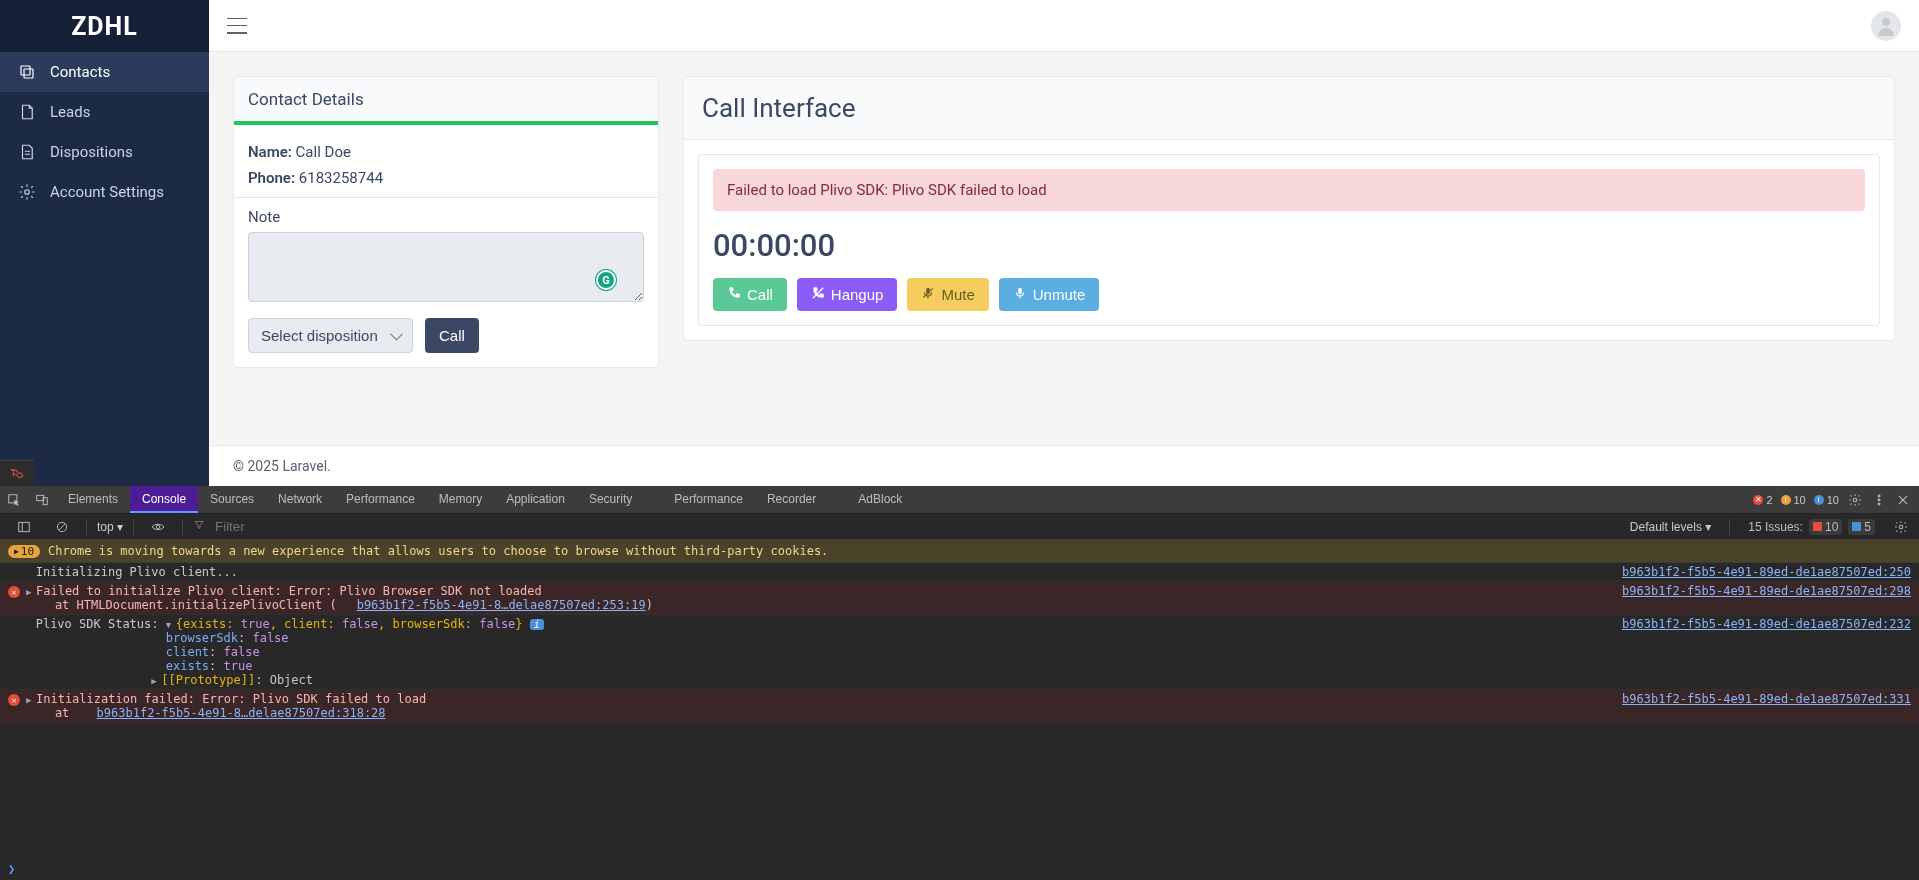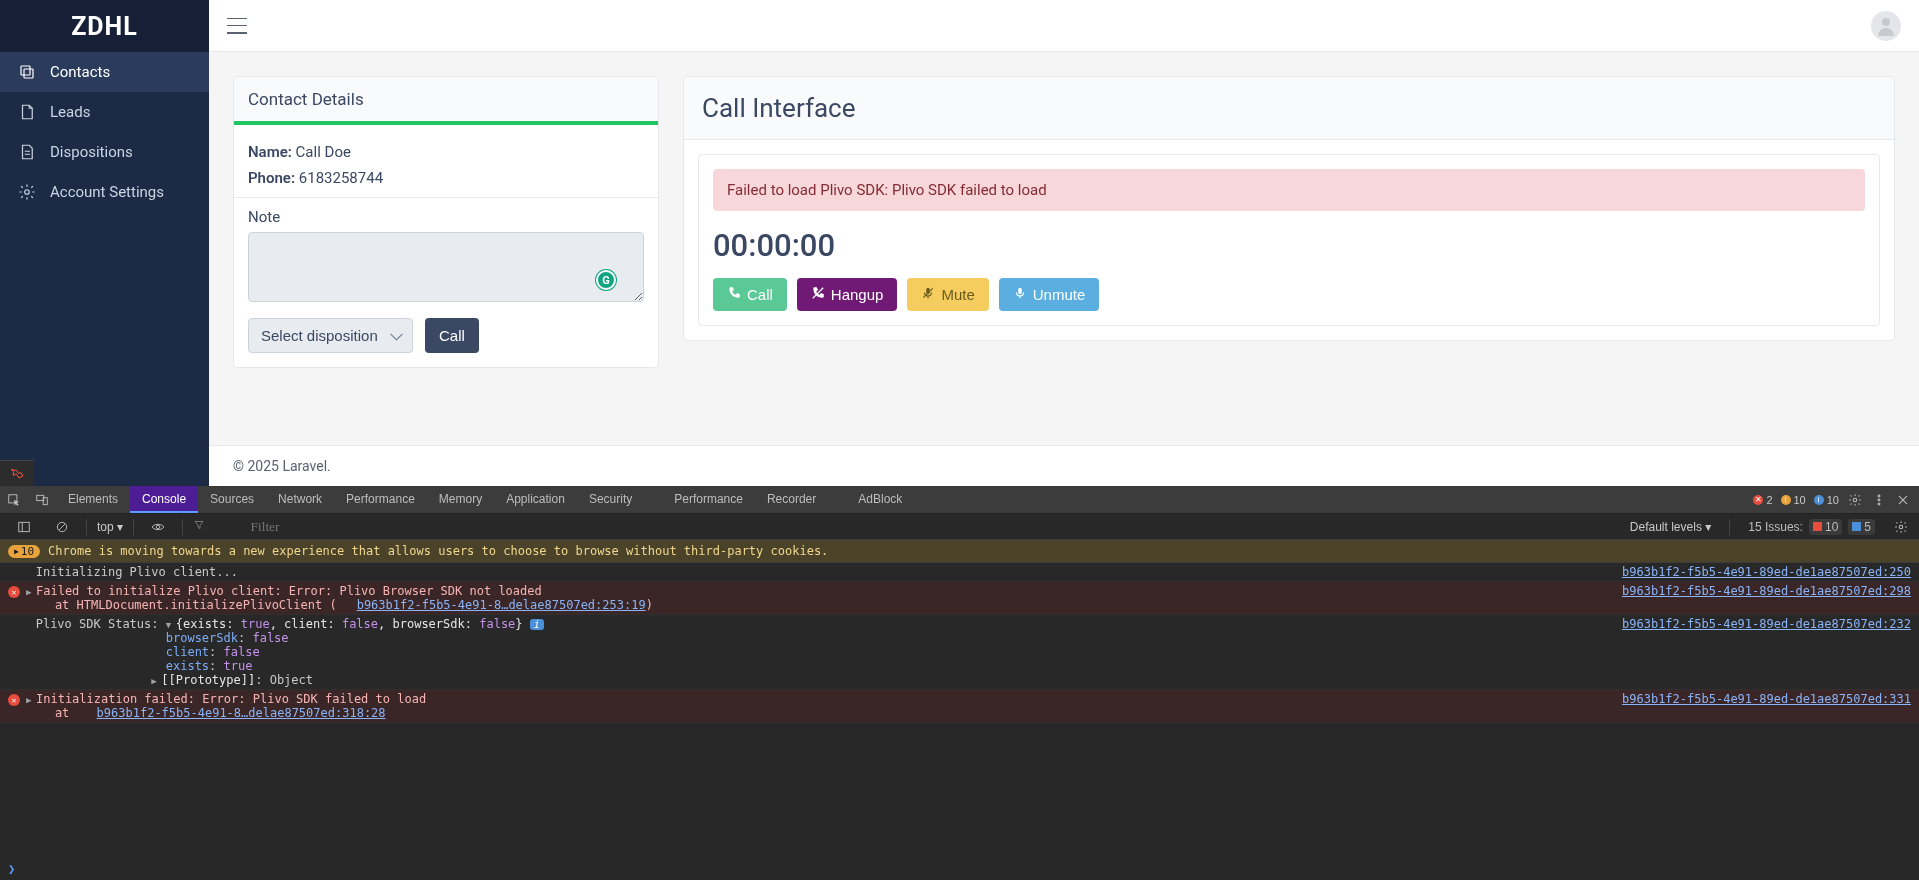--- a/index.html
+++ b/index.html
@@ -36,21 +36,21 @@
 .note-area { width: 100%; height: 70px; border: 1px solid #cdd3dd; border-radius: 4px; background: #e8ecf1; padding: 6px; resize: both; font-family: inherit; }
 .grammarly { position: absolute; right: 28px; margin-top: -36px; width: 20px; height: 20px; border-radius: 50%; background: #11a683; display: flex; align-items: center; justify-content: center; color: #fff; font-size: 11px; font-weight: 700; border: 2px solid #fff; box-shadow: 0 0 0 1px #11a683; }
 .note-wrap { position: relative; }
 .actions-row { display: flex; gap: 12px; margin-top: 12px; }
 .select { appearance: none; border: 1px solid #cdd3dd; background: #e8ecf1; border-radius: 4px; padding: 8px 34px 8px 12px; font-size: 15px; color: #3b4863; cursor: pointer; position: relative; }
 .select-wrap { position: relative; display: inline-block; }
 .select-wrap::after { content: ""; position: absolute; right: 12px; top: 50%; width: 8px; height: 8px; border-right: 1.5px solid #6b778c; border-bottom: 1.5px solid #6b778c; transform: translateY(-70%) rotate(45deg); pointer-events: none; }
 .btn { display: inline-flex; align-items: center; gap: 6px; border: none; border-radius: 4px; padding: 8px 14px; font-size: 15px; cursor: pointer; color: #fff; }
 .btn-dark { background: #3b4863; }
 .btn-success { background: #5bc995; }
-.btn-danger { background: #701a75; text-align: right; }
+.btn-danger { background: #8b5cf6; text-align: right; }
 .btn-warning { background: #f4cd5e; color: #6b5b1f; }
 .btn-info { background: #5aaee0; }
 .btn svg { width: 14px; height: 14px; }
 
 .call-card { flex: 1; }
 .call-head { padding: 16px 18px; border-bottom: 1px solid #e6e8ec; font-size: 26px; color: #3b4863; background: #f9fafb; border-radius: 4px 4px 0 0; }
 .call-body { padding: 14px; }
 .inner-panel { border: 1px solid #e6e8ec; border-radius: 4px; padding: 14px; }
 .alert { background: #f8d7da; color: #842b35; border-radius: 4px; padding: 12px 14px; margin-bottom: 16px; font-size: 15px; }
 .timer { font-size: 31px; font-weight: 500; color: #3b4863; margin: 6px 0 14px; }
@@ -73,42 +73,42 @@
 .badge { display: inline-flex; align-items: center; gap: 3px; font-size: 11px; }
 .badge .dot { width: 10px; height: 10px; border-radius: 50%; display: inline-flex; align-items: center; justify-content: center; font-size: 8px; color: #fff; }
 .badge.err .dot { background: #e74c3c; }
 .badge.warn .dot { background: #e6a23c; }
 .badge.info .dot { background: #4a90d9; }
 .dt-gear, .dt-more, .dt-close { width: 16px; height: 16px; cursor: pointer; display: flex; align-items: center; justify-content: center; }
 
 .dt-toolbar { height: 26px; background: #282828; display: flex; align-items: center; gap: 10px; padding: 0 10px; border-bottom: 1px solid #3c3c3c; font-family: -apple-system, "Segoe UI", sans-serif; font-size: 12px; }
 .dt-toolbar .sep { width: 1px; height: 16px; background: #444; }
 .dt-filter-icon svg { width: 12px; height: 12px; stroke: #bdbdbd; fill: none; }
-.dt-filter-input { background: transparent; border: none; color: #bdbdbd; outline: none; width: 100px; font-family: Liberation Serif, serif; text-align: center; }
+.dt-filter-input { background: transparent; border: none; color: #bdbdbd; outline: none; width: 100px; font-family: Liberation Sans, sans-serif; }
 .dt-toolbar-right { margin-left: auto; display: flex; align-items: center; gap: 18px; }
 .issues { color: #bdbdbd; display: flex; align-items: center; gap: 6px; }
 .issue-pill { display: inline-flex; align-items: center; gap: 3px; background: #3a3a3a; padding: 1px 4px; border-radius: 3px; }
 .sq { width: 9px; height: 9px; }
 .sq.red { background: #e74c3c; }
 .sq.blue { background: #4a90d9; }
 
 .dt-banner { background: #4a432a; color: #f0d78c; padding: 4px 8px; display: flex; align-items: center; gap: 8px; border-bottom: 1px solid #3c3c3c; }
 .banner-pill { background: #e8a33c; color: #1a1a1a; border-radius: 8px; padding: 0 6px; font-size: 11px; display: inline-flex; align-items: center; gap: 2px; }
 .banner-pill::before { content: "▶"; font-size: 8px; }
 
 .dt-log { flex: 1; overflow: auto; }
 .log-line { padding: 2px 8px; display: flex; align-items: flex-start; gap: 6px; border-bottom: 1px solid #2f2f2f; position: relative; white-space: pre; }
 .log-line.error { background: #3a2626; color: #f8b4b4; }
 .log-indent { display: inline-block; }
 .log-src { margin-left: auto; color: #8ab4f8; text-decoration: underline; cursor: pointer; white-space: nowrap; }
 .log-line .err-ico { width: 12px; height: 12px; background: #e74c3c; border-radius: 50%; display: inline-flex; align-items: center; justify-content: center; color: #fff; font-size: 8px; flex-shrink: 0; margin-top: 2px; }
 .log-line .tri { color: #9aa0a6; font-size: 9px; display: inline-block; width: 10px; }
 .kw-blue { color: #7cacf8; }
 .kw-purple { color: #c792ea; }
-.kw-gray { color: #e5e5e5; }
+.kw-gray { color: #eab308; }
 .kw-link { color: #8ab4f8; text-decoration: underline; padding-left: 20px; }
 .info-badge { background: #4a90d9; color: #fff; border-radius: 3px; padding: 0 4px; font-size: 10px; font-style: italic; }
 .dt-prompt { padding: 4px 8px; color: #5a9cff; }
 
 .small-svg { width: 14px; height: 14px; stroke: #bdbdbd; fill: none; stroke-width: 1.8; }
 </style>
 </head>
 <body>
 
 <div class="app">

